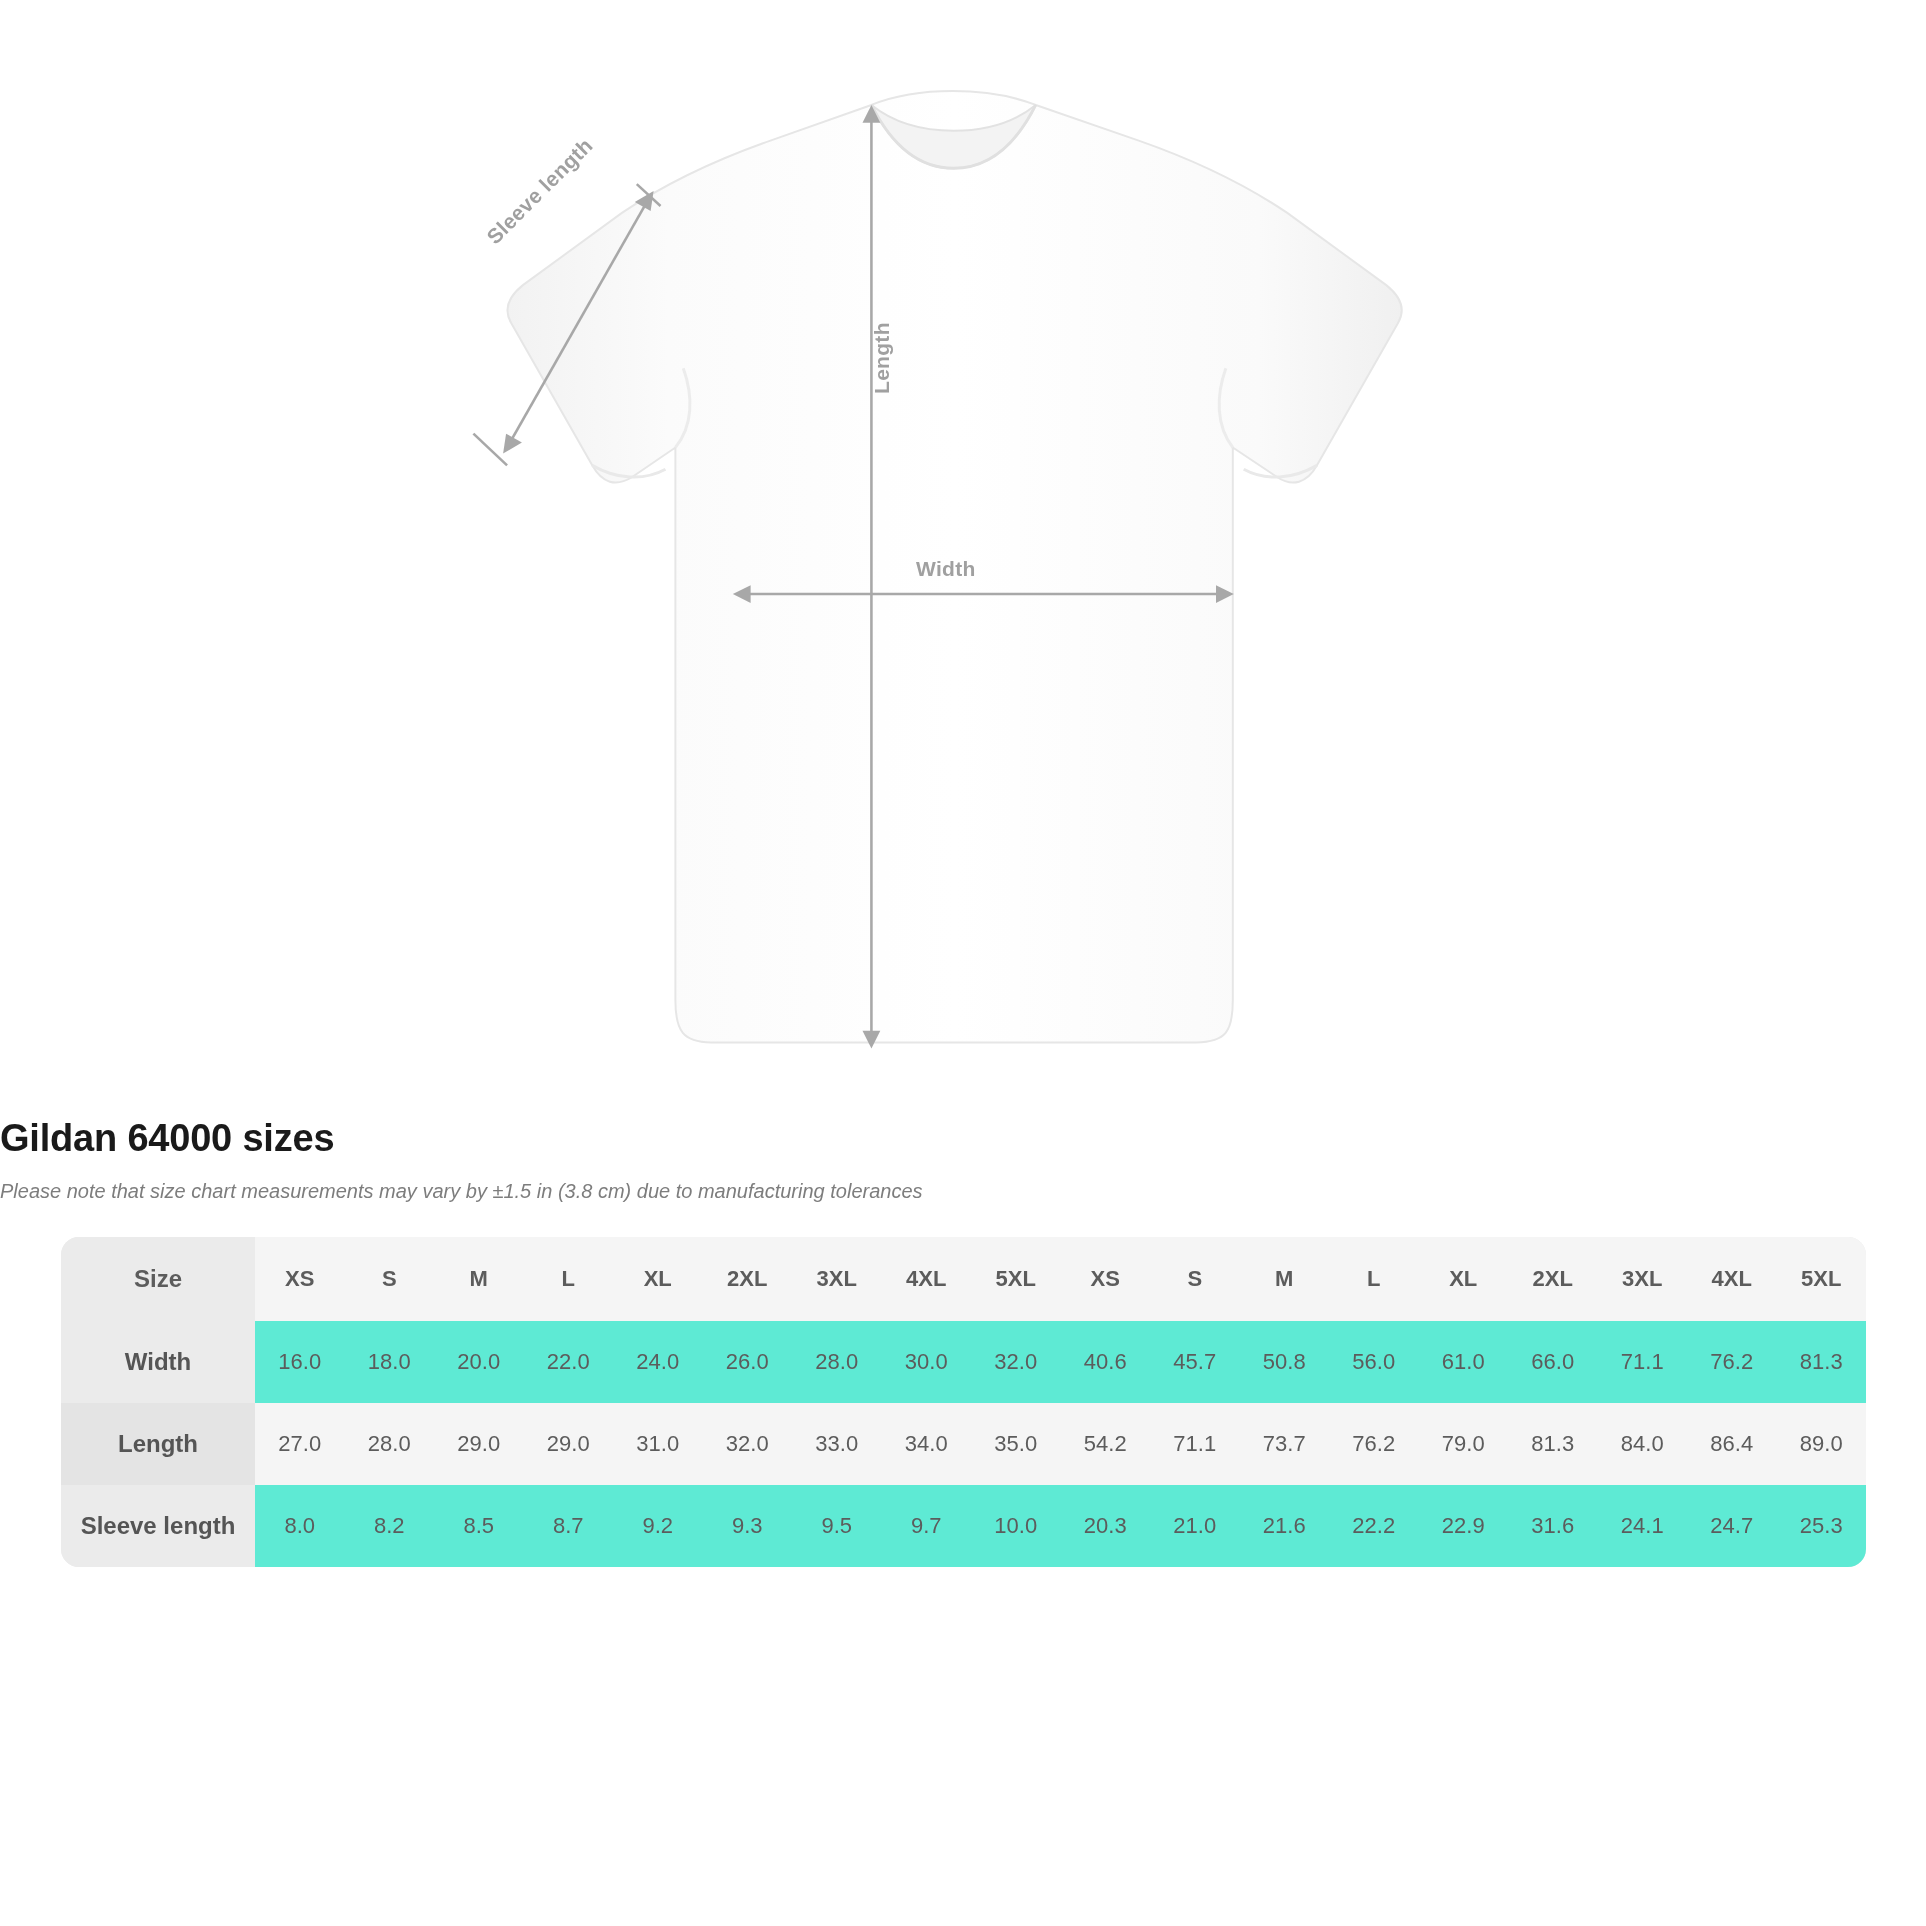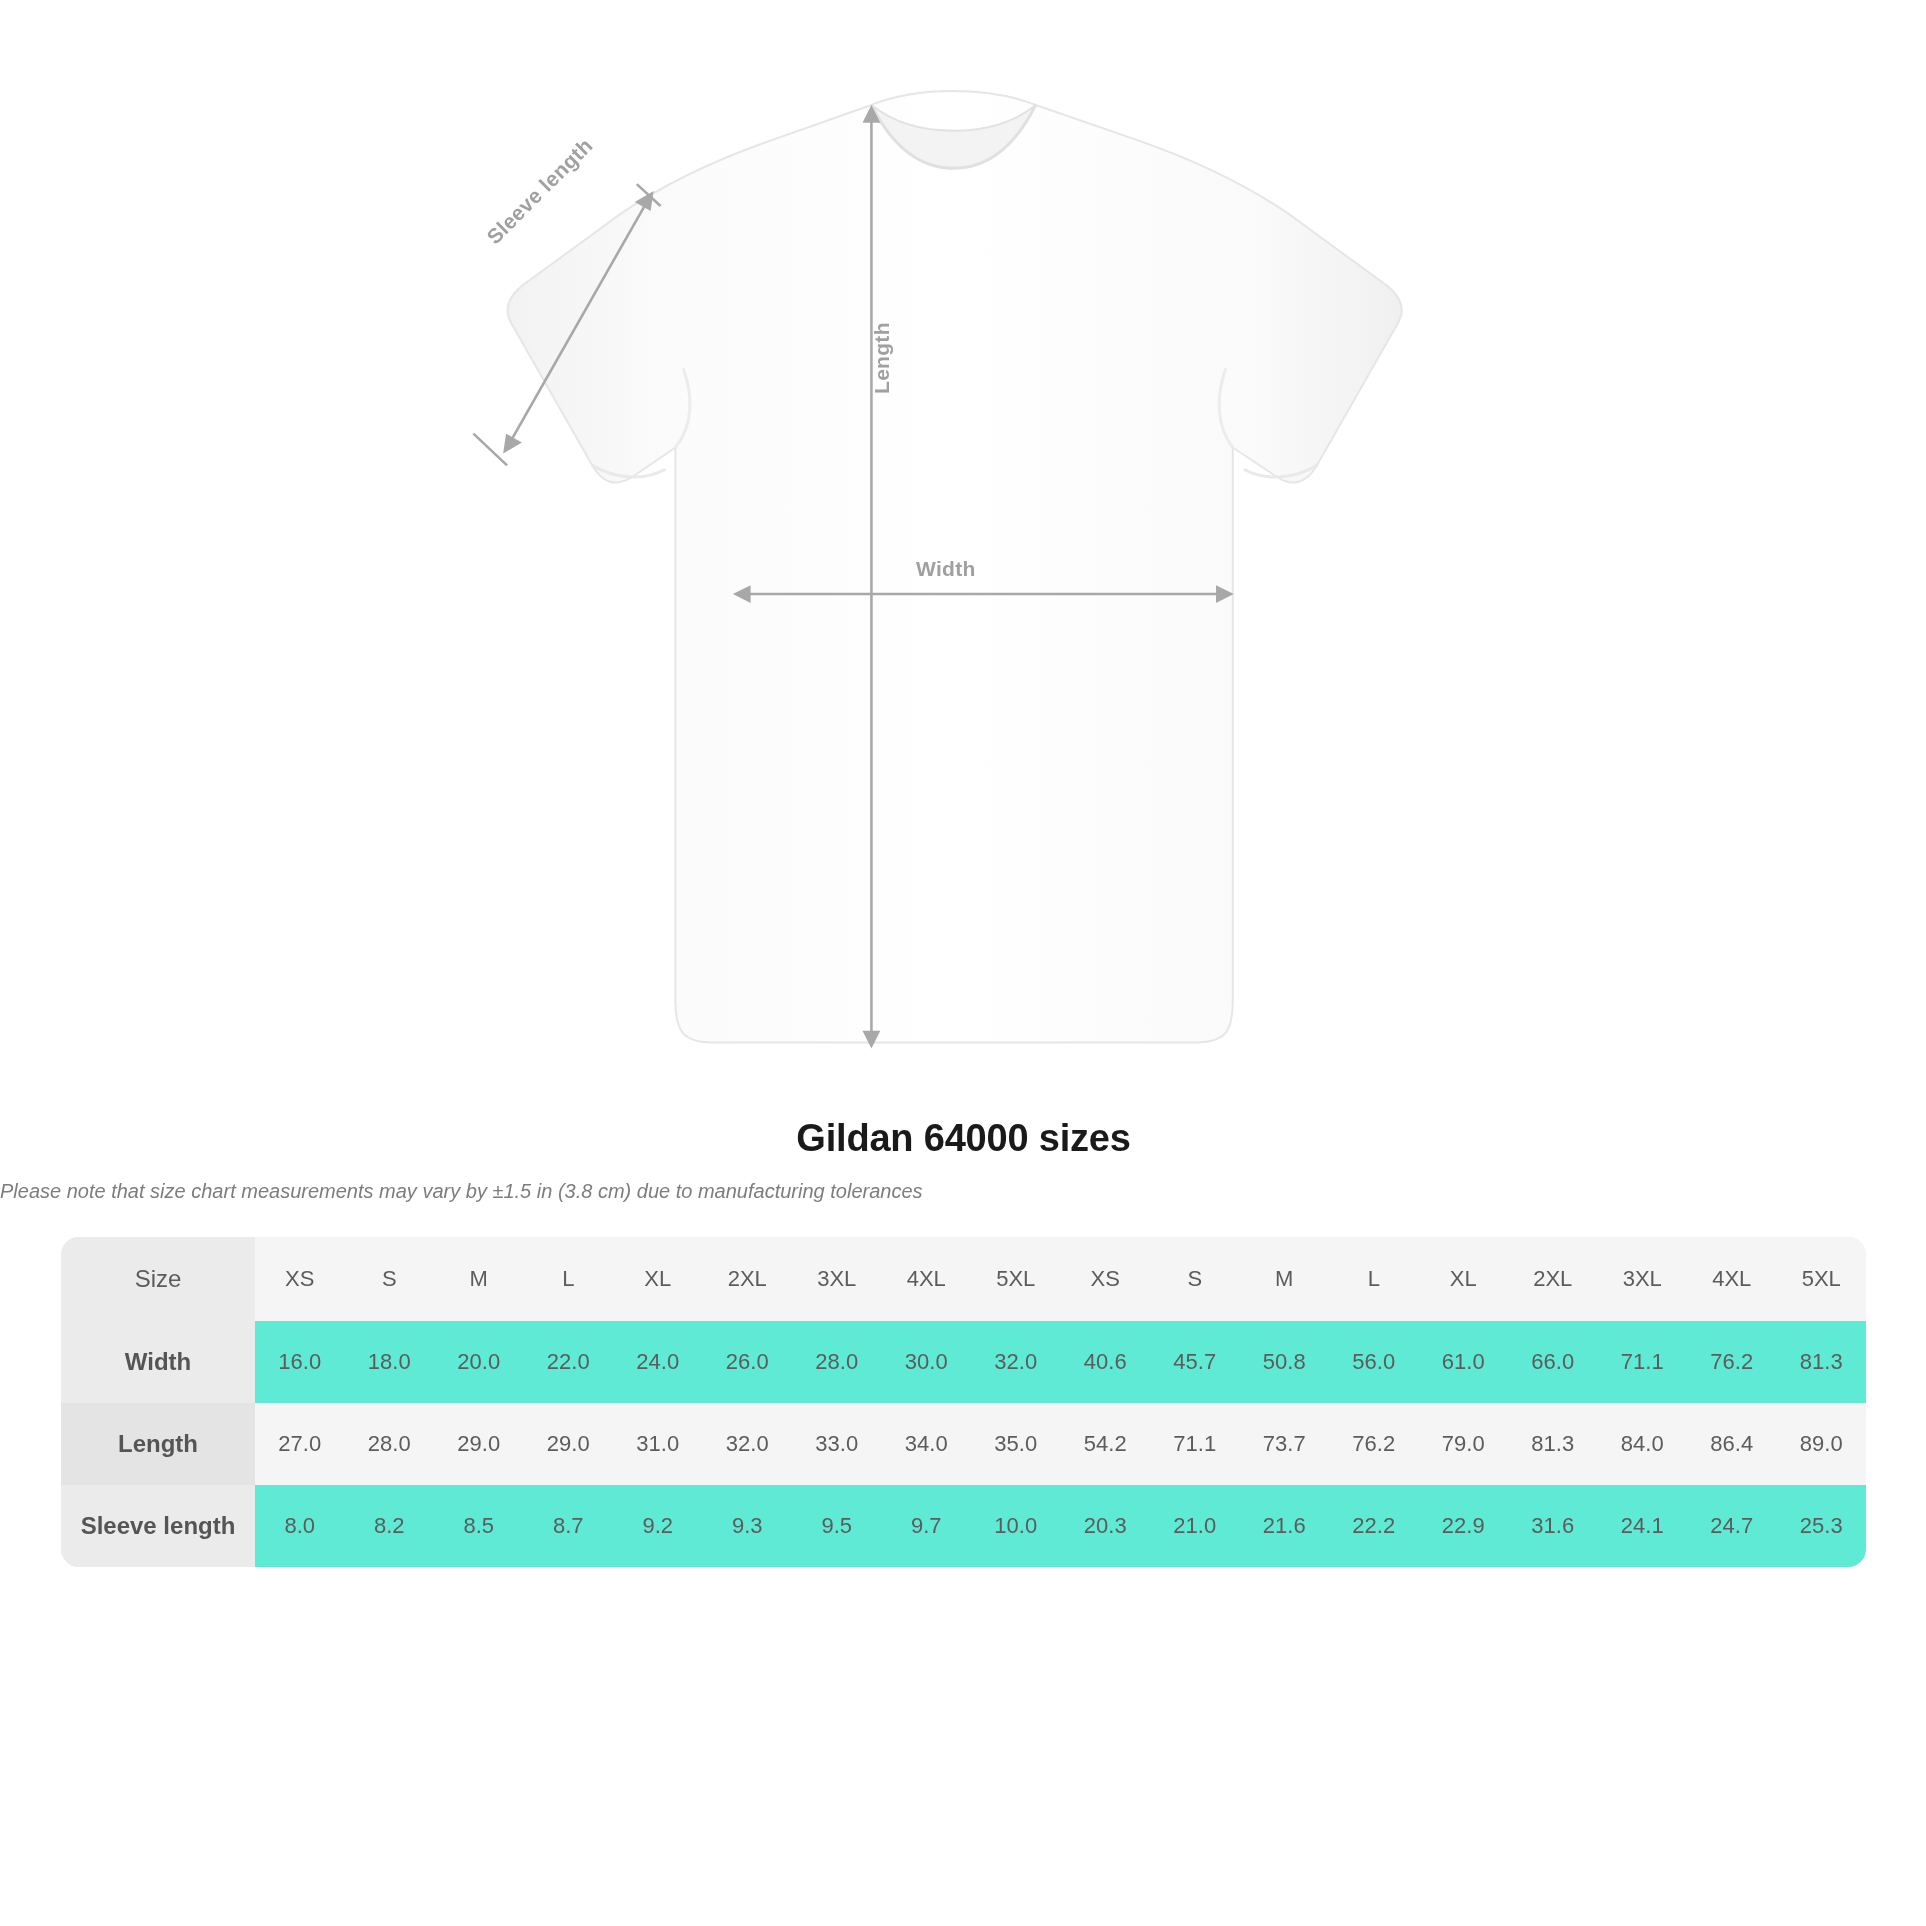--- a/index.html
+++ b/index.html
@@ -53,21 +53,21 @@
   .label-sleeve {
     left: 482px;
     top: 232px;
     transform: rotate(-45deg);
     transform-origin: left top;
     white-space: nowrap;
   }
 
   
   .chart-title {
-    text-align: center;
+    text-align: left;
     font-size: 38px;
     font-weight: bold;
     color: #1a1a1a;
     margin-top: 18px;
     letter-spacing: -0.2px;
   }
   .chart-note {
     text-align: left;
     font-size: 20px;
     font-style: italic;
@@ -107,21 +107,21 @@
   }
   .unit-sub {
     font-size: 20px;
     font-style: italic;
     color: #8a8a8a;
     line-height: 1.6;
   }
   .hdr-row td {
     background: #f5f5f5;
     padding: 28px 0;
-    font-weight: normal;
+    font-weight: bold;
     color: #656565;
     font-size: 23px;
   }
   .hdr-row td.label-cell {
     background: #ebebeb;
     font-size: 24px;
   }
   .data-row td {
     padding: 27px 0;
     font-size: 23px;

